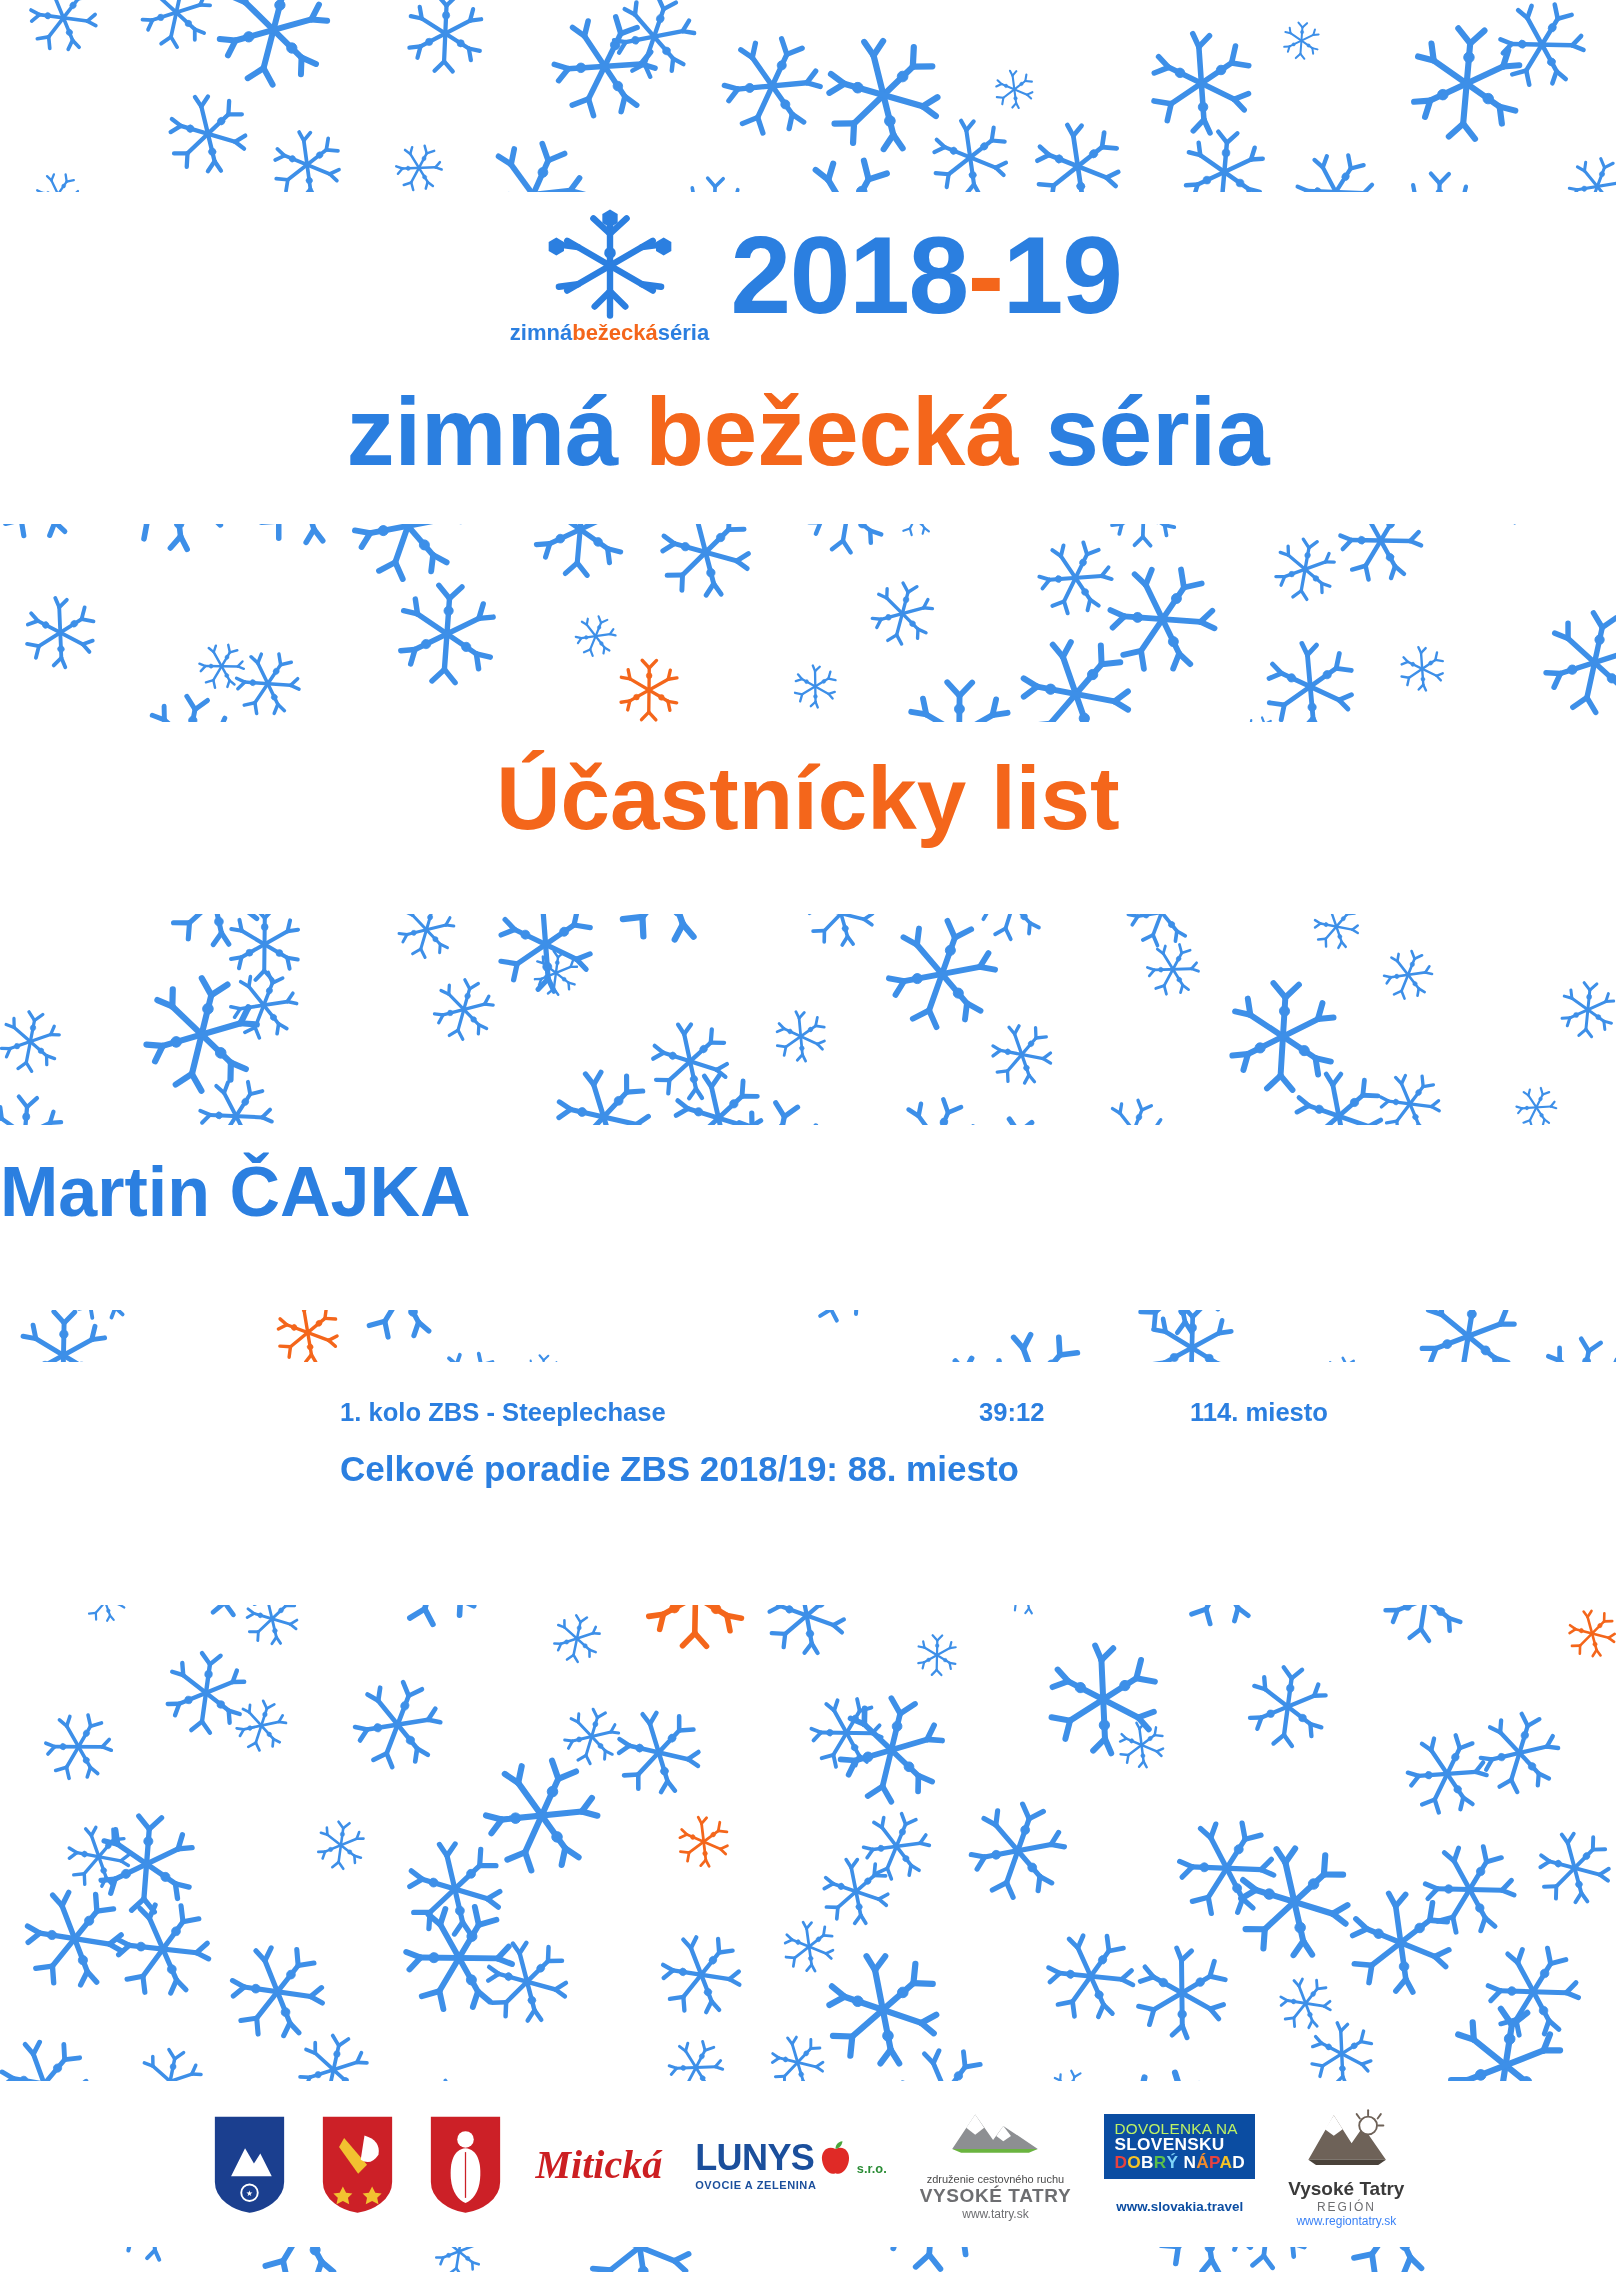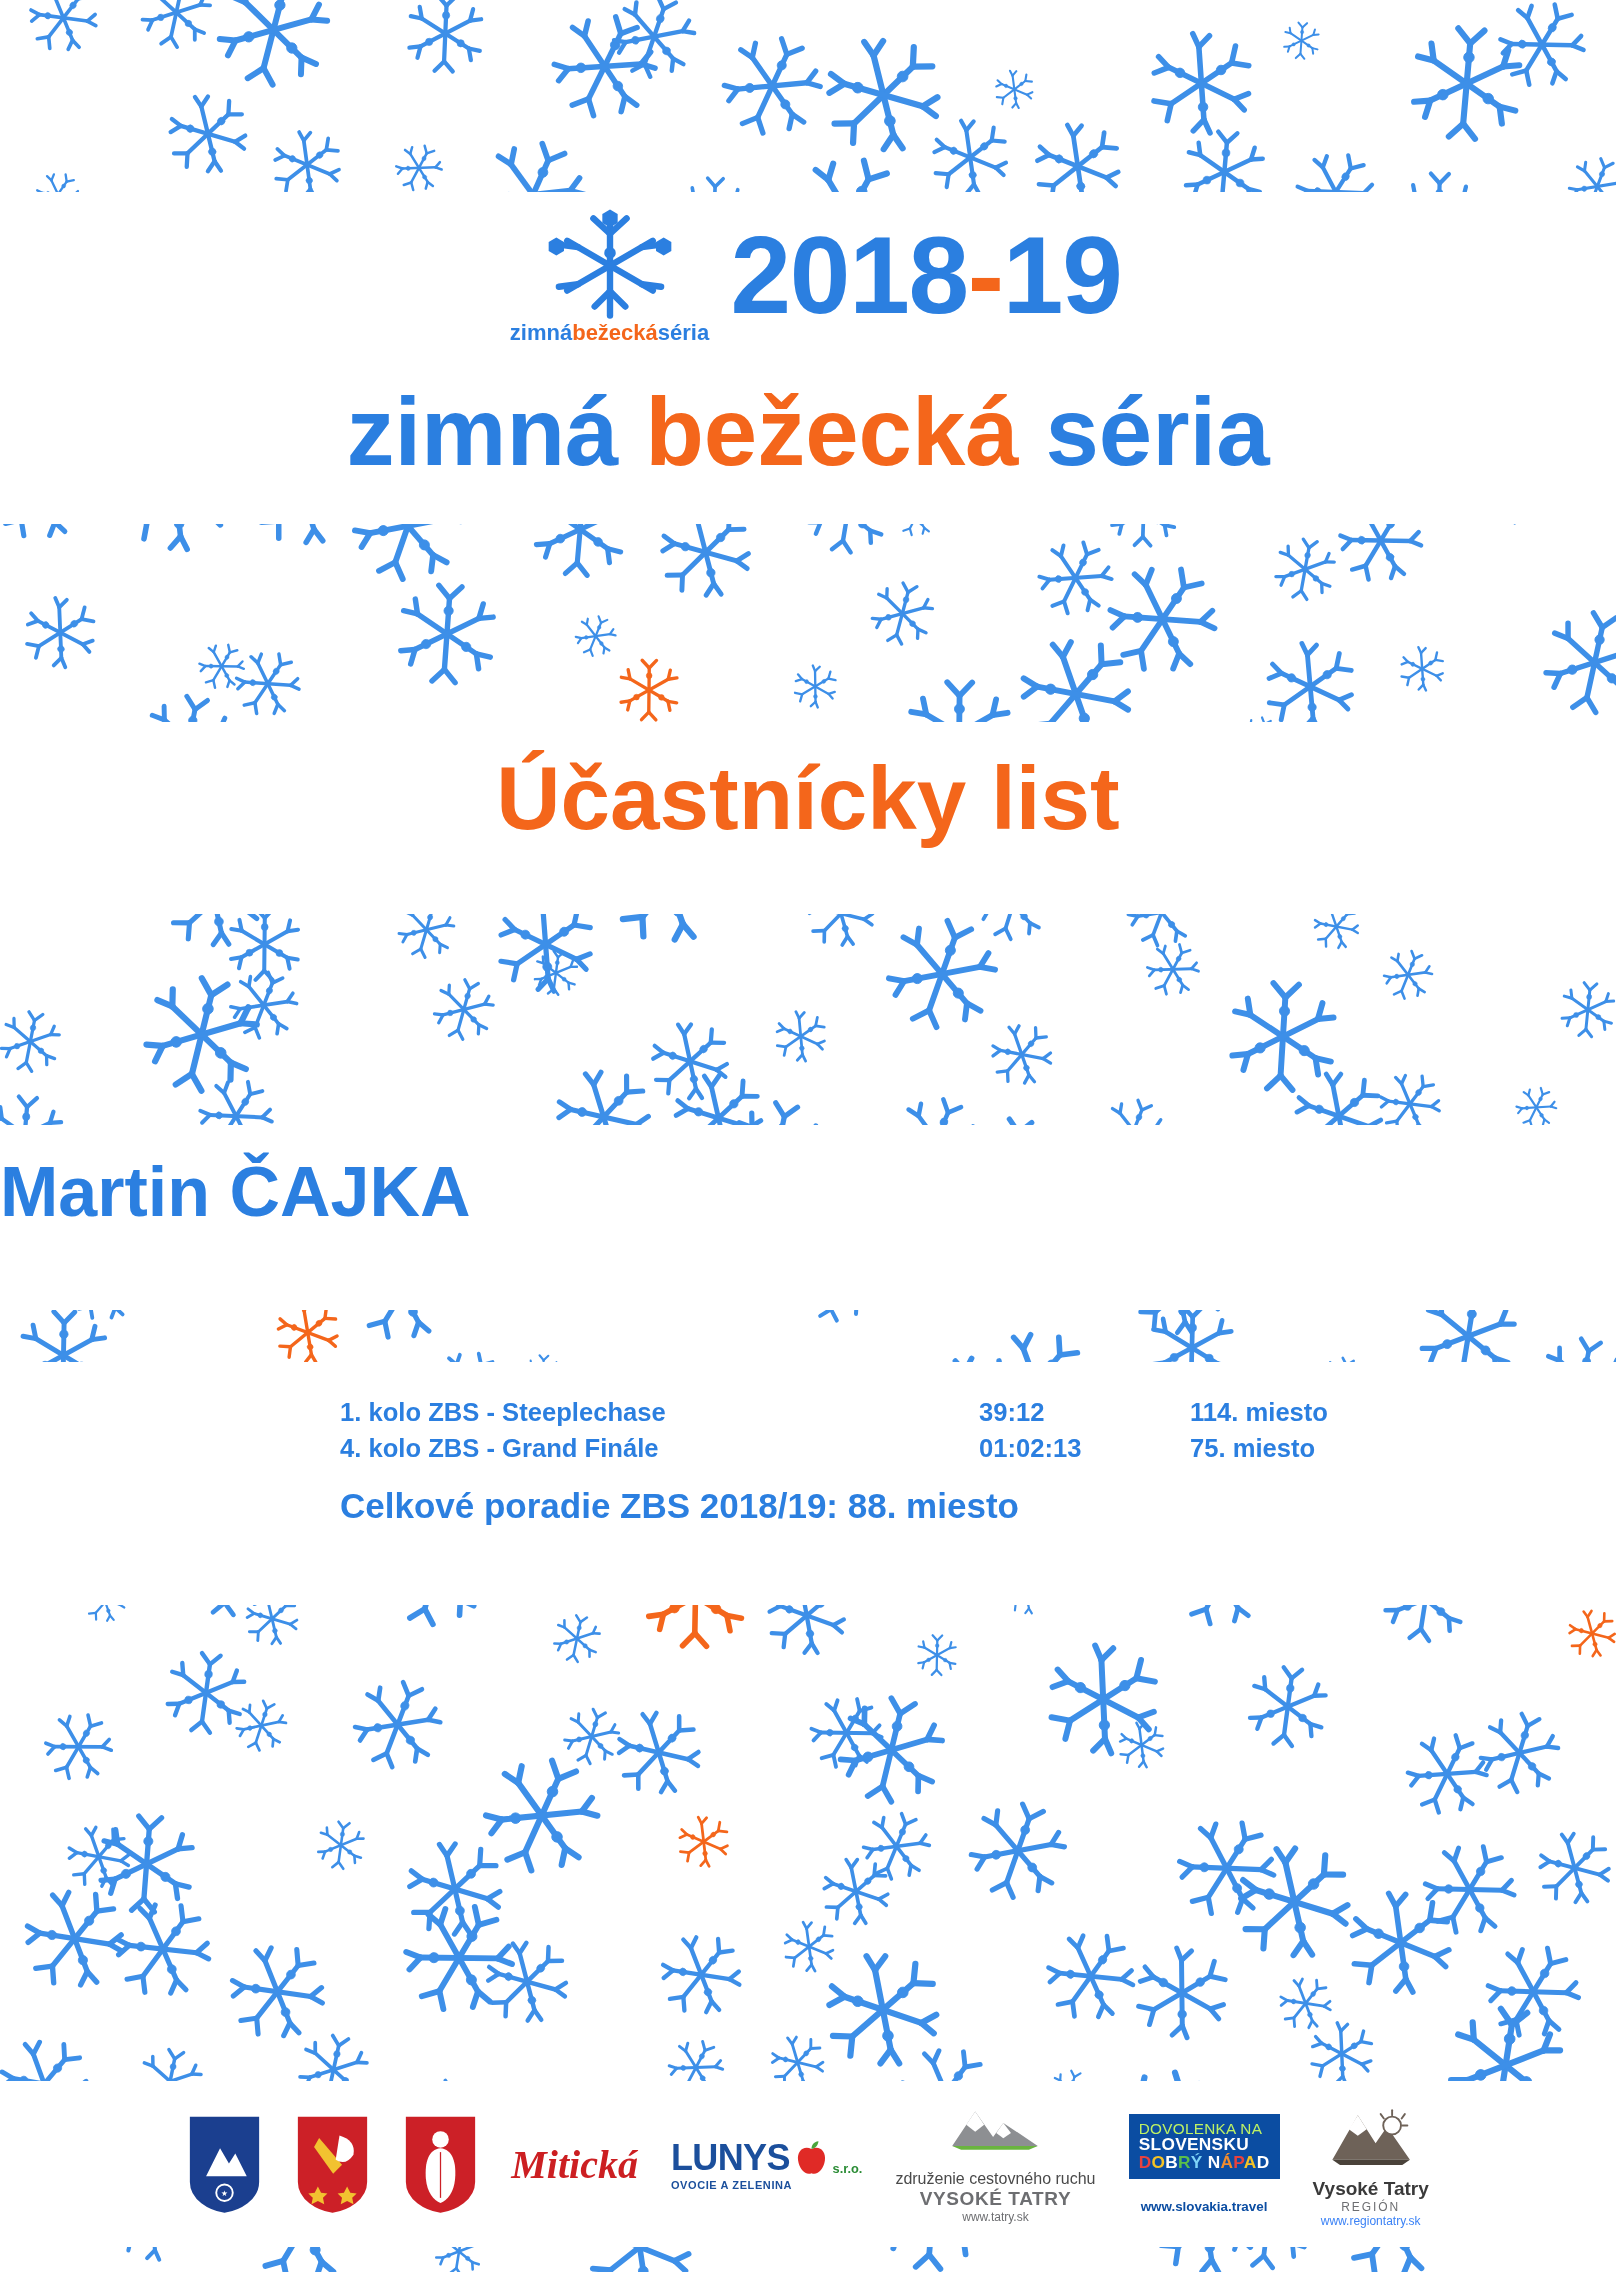--- a/index.html
+++ b/index.html
@@ -204,21 +204,21 @@
   }
   .lunys-sub {
     font-size: 11px;
     font-weight: bold;
     color: #1b4f9c;
     letter-spacing: 0.6px;
   }
 
   .tatry-wrap { display: flex; flex-direction: column; align-items: center; }
   .tatry-small {
-    font-size: 16px;
+    font-size: 11px;
     color: #4a4a4a;
     margin-top: 19px;
   }
   .tatry-main {
     font-size: 19px;
     font-weight: bold;
     color: #6d6e71;
     letter-spacing: 0.6px;
   }
   .tatry-url {
@@ -573,25 +573,20 @@
     <div class="doc-title">Účastnícky list</div>
 
     <div class="athlete-name">Martin ČAJKA</div>
 
     <div class="results">
       <div class="result-row">
         <div class="rs-event">1. kolo ZBS - Steeplechase</div>
         <div class="rs-time">39:12</div>
         <div class="rs-place">114. miesto</div>
       </div>
-      <div class="result-row">
-        <div class="rs-event">4. kolo ZBS - Grand Finále</div>
-        <div class="rs-time">01:02:13</div>
-        <div class="rs-place">75. miesto</div>
-      </div>
       <div class="overall">Celkové poradie ZBS 2018/19: 88. miesto</div>
     </div>
 
     <div class="sponsors">
 
       <div class="sponsor">
         <svg class="crest" viewBox="0 0 118 155" xmlns="http://www.w3.org/2000/svg">
           <path d="M6 4 H112 V105 C112 132 83 148 59 152 C35 148 6 132 6 105 Z" fill="#1b3f8f" stroke="#1b3f8f" stroke-width="3"></path>
           <path d="M30 96 L52 52 L66 76 L76 60 L94 96 Z" fill="#ffffff"></path>
           <circle cx="59" cy="122" r="13" fill="none" stroke="#ffffff" stroke-width="3"></circle>

